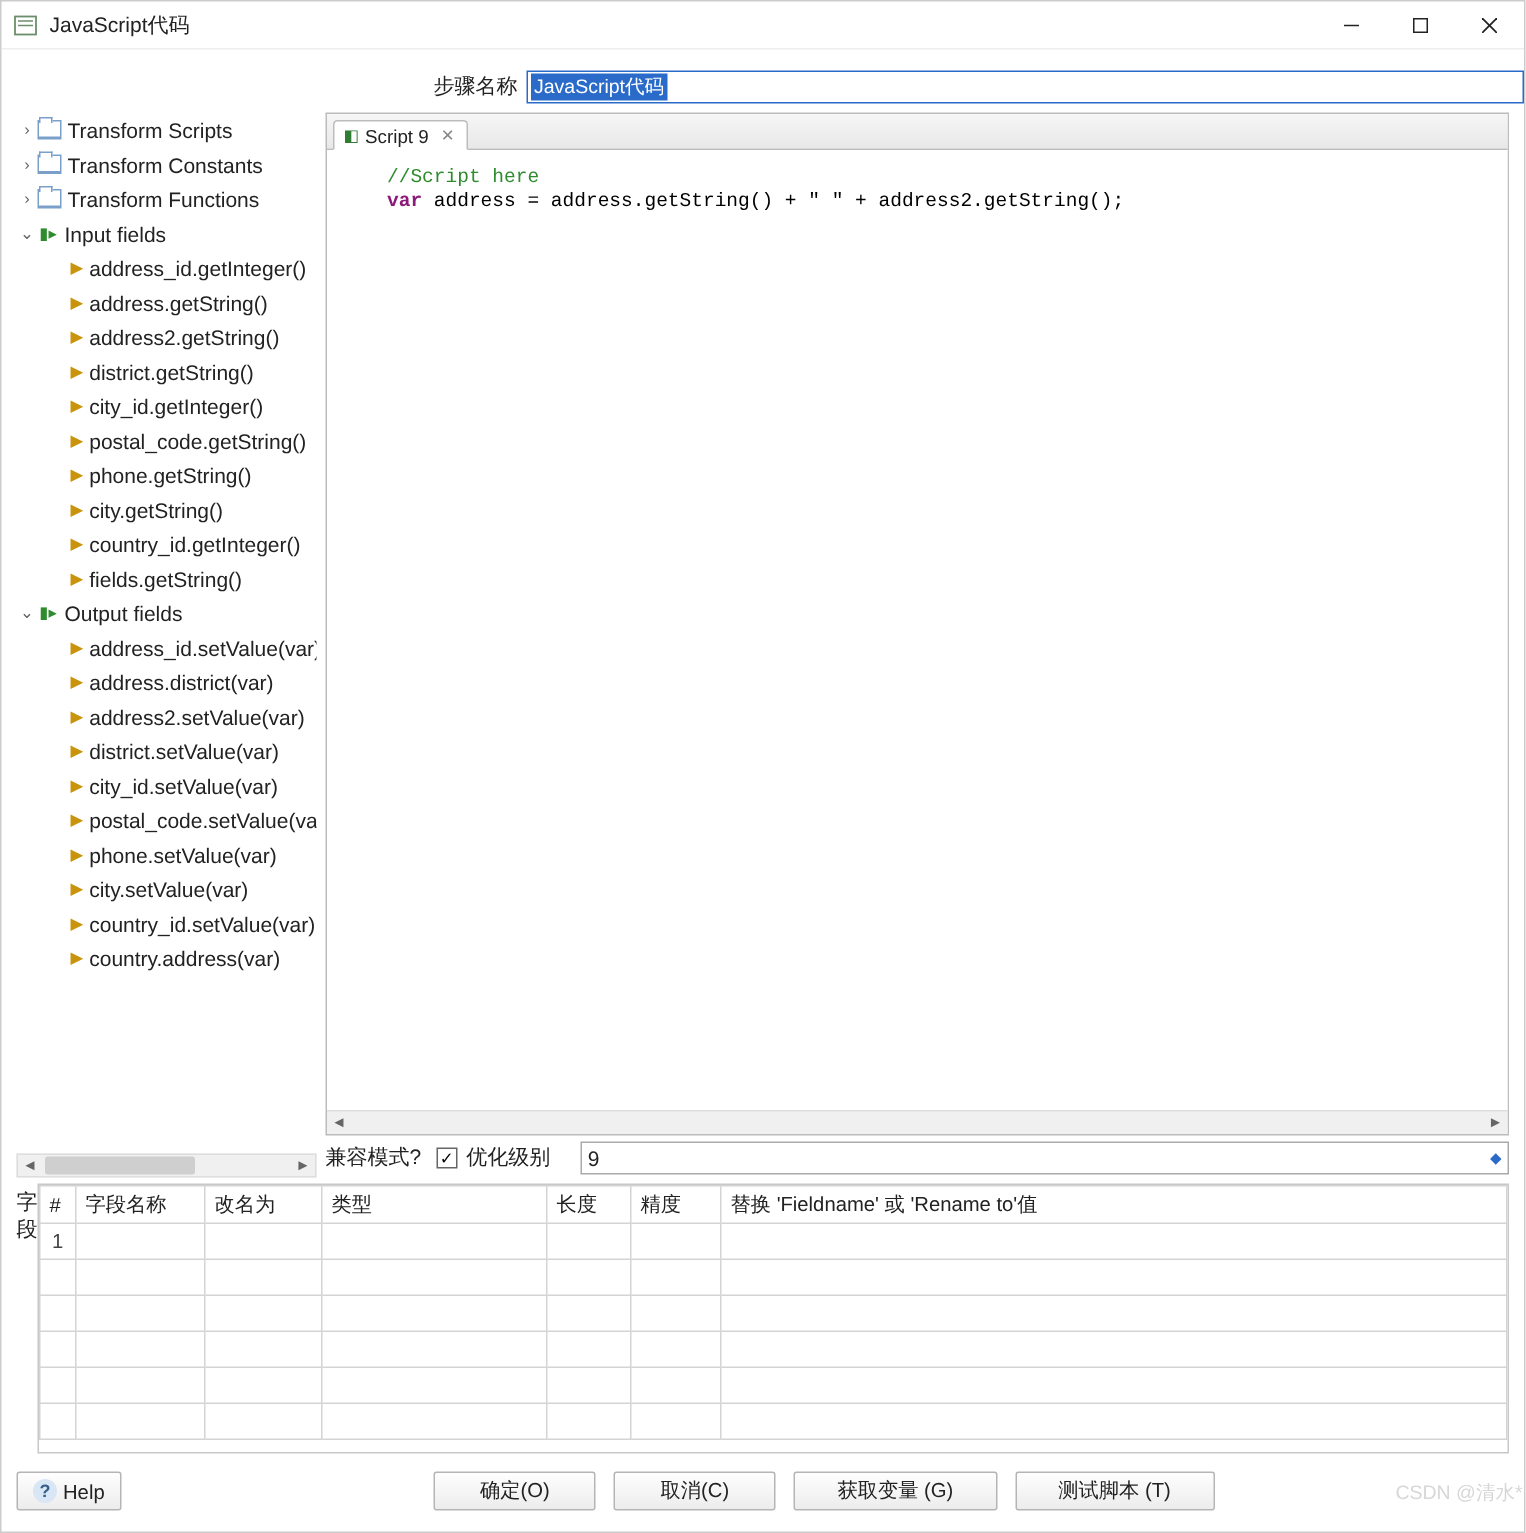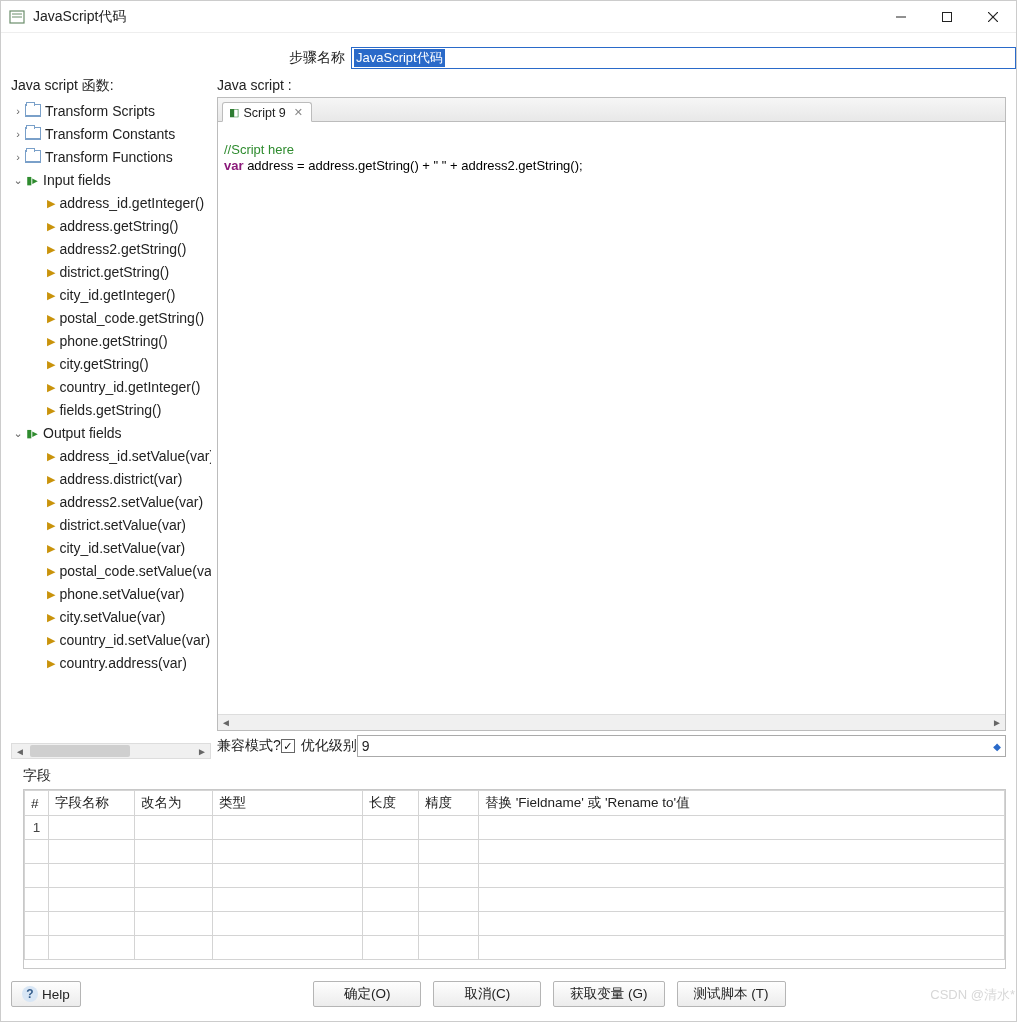--- a/index.html
+++ b/index.html
@@ -121,68 +121,69 @@
     align-items:center;
     font-size:12.5px;
     gap:4px;
     margin-bottom:-1px;
   }
   .tab .script-ico{ color:#2e7d32; font-size:11px;}
   .tab .close-x{ color:#888; font-size:11px; margin-left:4px;}
 
   .code {
     flex:1;
-    padding:20px 6px;
-    font-family: Liberation Sans, sans-serif;
+    padding:10px 6px;
+    font-family: Liberation Mono, monospace;
     font-size:13px;
     line-height:16px;
     overflow:auto;
     background:#fff;
     white-space:pre;
+    margin-left:34px;
   }
   .cm-comment{color:#2e8b2e;}
   .cm-kw{color:#8b1a7a; font-weight:bold;}
   .cm-plain{color:#000;}
 
   .editor-hscroll{
     height:16px;
     background:#f0f0f0;
     border-top:1px solid #ddd;
     display:flex;
     align-items:center;
   }
   .editor-hscroll .arrowbtn { width:16px; height:14px; display:flex; align-items:center; justify-content:center; font-size:10px;color:#666;}
   .editor-hscroll .track{flex:1;}
 
   .below-editor {
     display:grid;
     grid-template-columns: auto auto auto 1fr;
     align-items:center;
+    gap:10px;
     padding:4px 0 2px 0;
     font-size:14px;
   }
   .checkbox {
     width:14px; height:14px; border:1px solid #666; display:inline-flex; align-items:center; justify-content:center; font-size:11px; color:#000;
   }
   .opt-level-field {
     border:1px solid #aaa;
     height:22px;
     display:flex;
     align-items:center;
     justify-content:space-between;
     padding:0 4px;
     font-size:14px;
   }
   .diamond { color:#2a6ac9; font-size:10px;}
 
   
   .fields-section{
-    padding:4px 10px 0 22px;
-    display:flex;
-    flex-direction:column;
+    padding:4px 10px 0 10px;
+    display:flex;
   }
   .fields-title{ font-size:14px; padding:4px 0;}
   .fields-table{
     border:1px solid #c8c8c8;
     height:180px;
     overflow:hidden;
   }
   table.grid {
     border-collapse:collapse;
     width:100%;
@@ -212,21 +213,21 @@
     align-items:center;
     gap:12px;
     padding:12px 10px 14px 10px;
   }
   .buttonbar .spacer{ flex:1; }
   .btn {
     min-width:108px;
     height:26px;
     border:1px solid #b5b5b5;
     background:linear-gradient(#fefefe,#ececec);
-    padding:2px 16px;
+    padding:2px 28px;
     font-size:13.5px;
     border-radius:2px;
     display:flex;
     align-items:center;
     justify-content:center;
     cursor:pointer;
   }
   .btn.help {
     min-width:0;
     padding:2px 10px;
@@ -281,21 +282,20 @@
 <div class="stepname-row">
   <div class="lbl">步骤名称</div>
   <div style="flex:1;border:1px solid #2a6ac9;height:22px;display:flex;align-items:center;padding:0 2px;">
     <span class="selection">JavaScript代码</span>
   </div>
 </div>
 
 <div class="main">
 
   <div class="functions-pane">
-    <div class="pane-header">Java script 函数:</div>
     <div class="tree" id="tree">
         <div class="tree-row" style="padding-left: 0px;">
           <span class="tw">›</span>
           <span class="folder-icon"></span>
           <span class="tree-label">Transform Scripts</span>
         </div>
         <div class="tree-row" style="padding-left: 0px;">
           <span class="tw">›</span>
           <span class="folder-icon"></span>
           <span class="tree-label">Transform Constants</span>
@@ -403,21 +403,20 @@
     <div class="tree-scroll">
       <div class="arrowbtn">◄</div>
       <div class="track">
           <div class="thumb"></div>
         </div>
       <div class="arrowbtn">►</div>
     </div>
   </div>
 
   <div class="script-pane">
-    <div class="pane-header">Java script :</div>
     <div class="editor-area">
       <div class="tabbar">
         <div class="tab">
           <span class="script-ico">◧</span>
           <span>Script 9</span>
           <span class="close-x">✕</span>
         </div>
       </div>
       <div class="code"><span class="cm-comment">//Script here</span>
 <span class="cm-kw">var</span><span class="cm-plain"> address = address.getString() + " " + address2.getString();</span></div>

